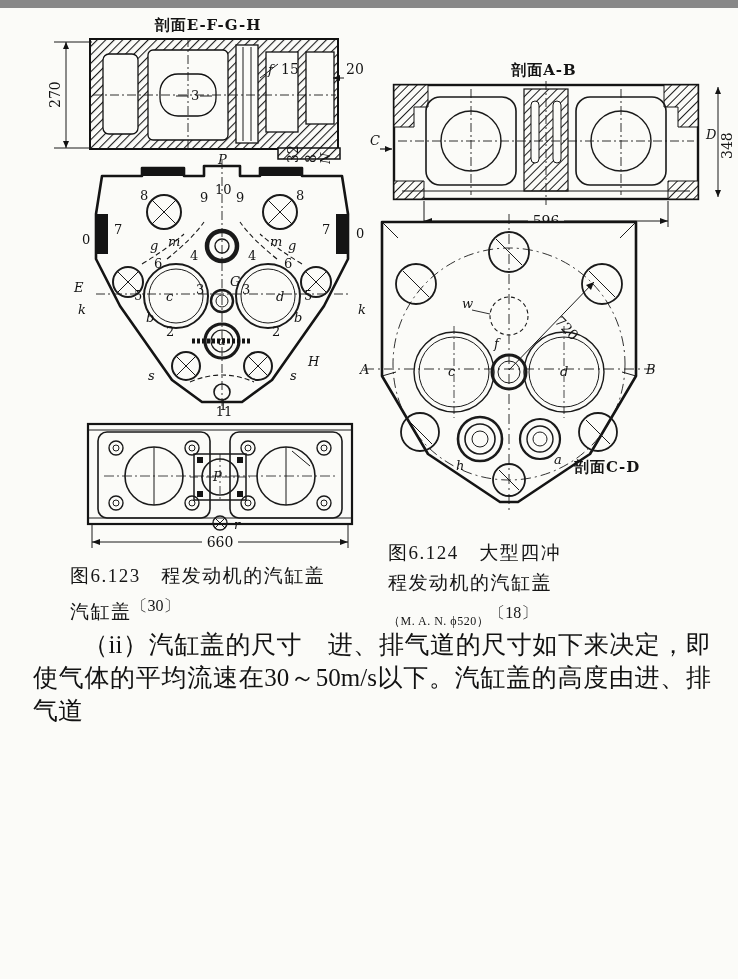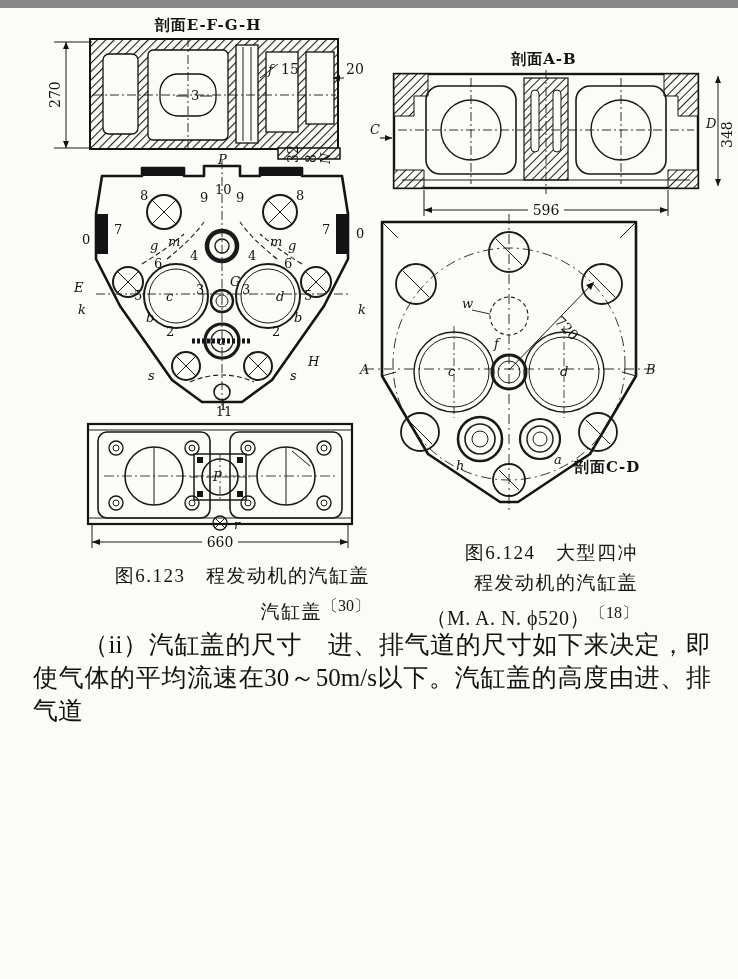--- a/index.html
+++ b/index.html
@@ -8,23 +8,23 @@
     background:#fbfbf8;overflow:hidden;
     font-family:"Liberation Serif","DejaVu Serif",serif;color:#151515;padding-left:12px;
   }
   .fig{position:absolute;}
   svg{display:block;}
   svg text{fill:#141414;}
   .ttl{font:600 15px "DejaVu Serif",serif;letter-spacing:1px;}
   .lbl{font:italic 13px "DejaVu Serif",serif;}
   .num{font:13px "DejaVu Serif",serif;}
   .dim{font:14px "DejaVu Serif",serif;}
-  .cap{position:absolute;text-align:right;font-size:19px;letter-spacing:1.5px;line-height:30px;color:#161616;}
+  .cap{position:absolute;text-align:left;font-size:19px;letter-spacing:1.5px;line-height:30px;color:#161616;}
   .cap .ref{font-size:16px;vertical-align:super;letter-spacing:0;}
-  .cap .latin{font-size:20px;letter-spacing:.5px;}
+  .cap .latin{font-size:12px;letter-spacing:.5px;}
   .bodytext{position:absolute;left:33px;top:620px;width:678px;font-size:25px;line-height:33px;text-align:justify;color:#121212;}
   .bodytext p{margin:0;text-indent:2em;}
   .stroke{stroke:#1a1a1a;fill:none;}
 </style>
 </head>
 <body>
 
 <div class="page">
 
   <div class="fig" style="left:48px;top:4px;">
@@ -234,21 +234,21 @@
         <text class="dim" x="150" y="141" text-anchor="middle">660</text>
       </g>
     </svg>
   </div>
 
   <div class="cap" style="left:70px;top:553px;width:300px;">
     <div>图6.123　程发动机的汽缸盖</div>
     <div><span>汽缸盖</span><span class="ref">〔30〕</span></div>
   </div>
 
-  <div class="fig" style="left:366px;top:40px;text-align:center;">
+  <div class="fig" style="left:366px;top:51px;text-align:center;">
     <svg width="368" height="178" viewBox="0 0 368 178">
       <defs>
         <pattern id="h2" width="6" height="6" patternUnits="userSpaceOnUse" patternTransform="rotate(45)">
           <rect width="6" height="6" fill="#fbfbf8"></rect>
           <line x1="0" y1="0" x2="0" y2="6" stroke="#1c1c1c" stroke-width="2"></line>
         </pattern>
       </defs>
       <text class="ttl" x="178" y="16" text-anchor="middle">剖面A-B</text>
       <g>
         <rect x="28" y="26" width="304" height="114" fill="#fbfbf8" stroke="#141414" stroke-width="2.4"></rect>

